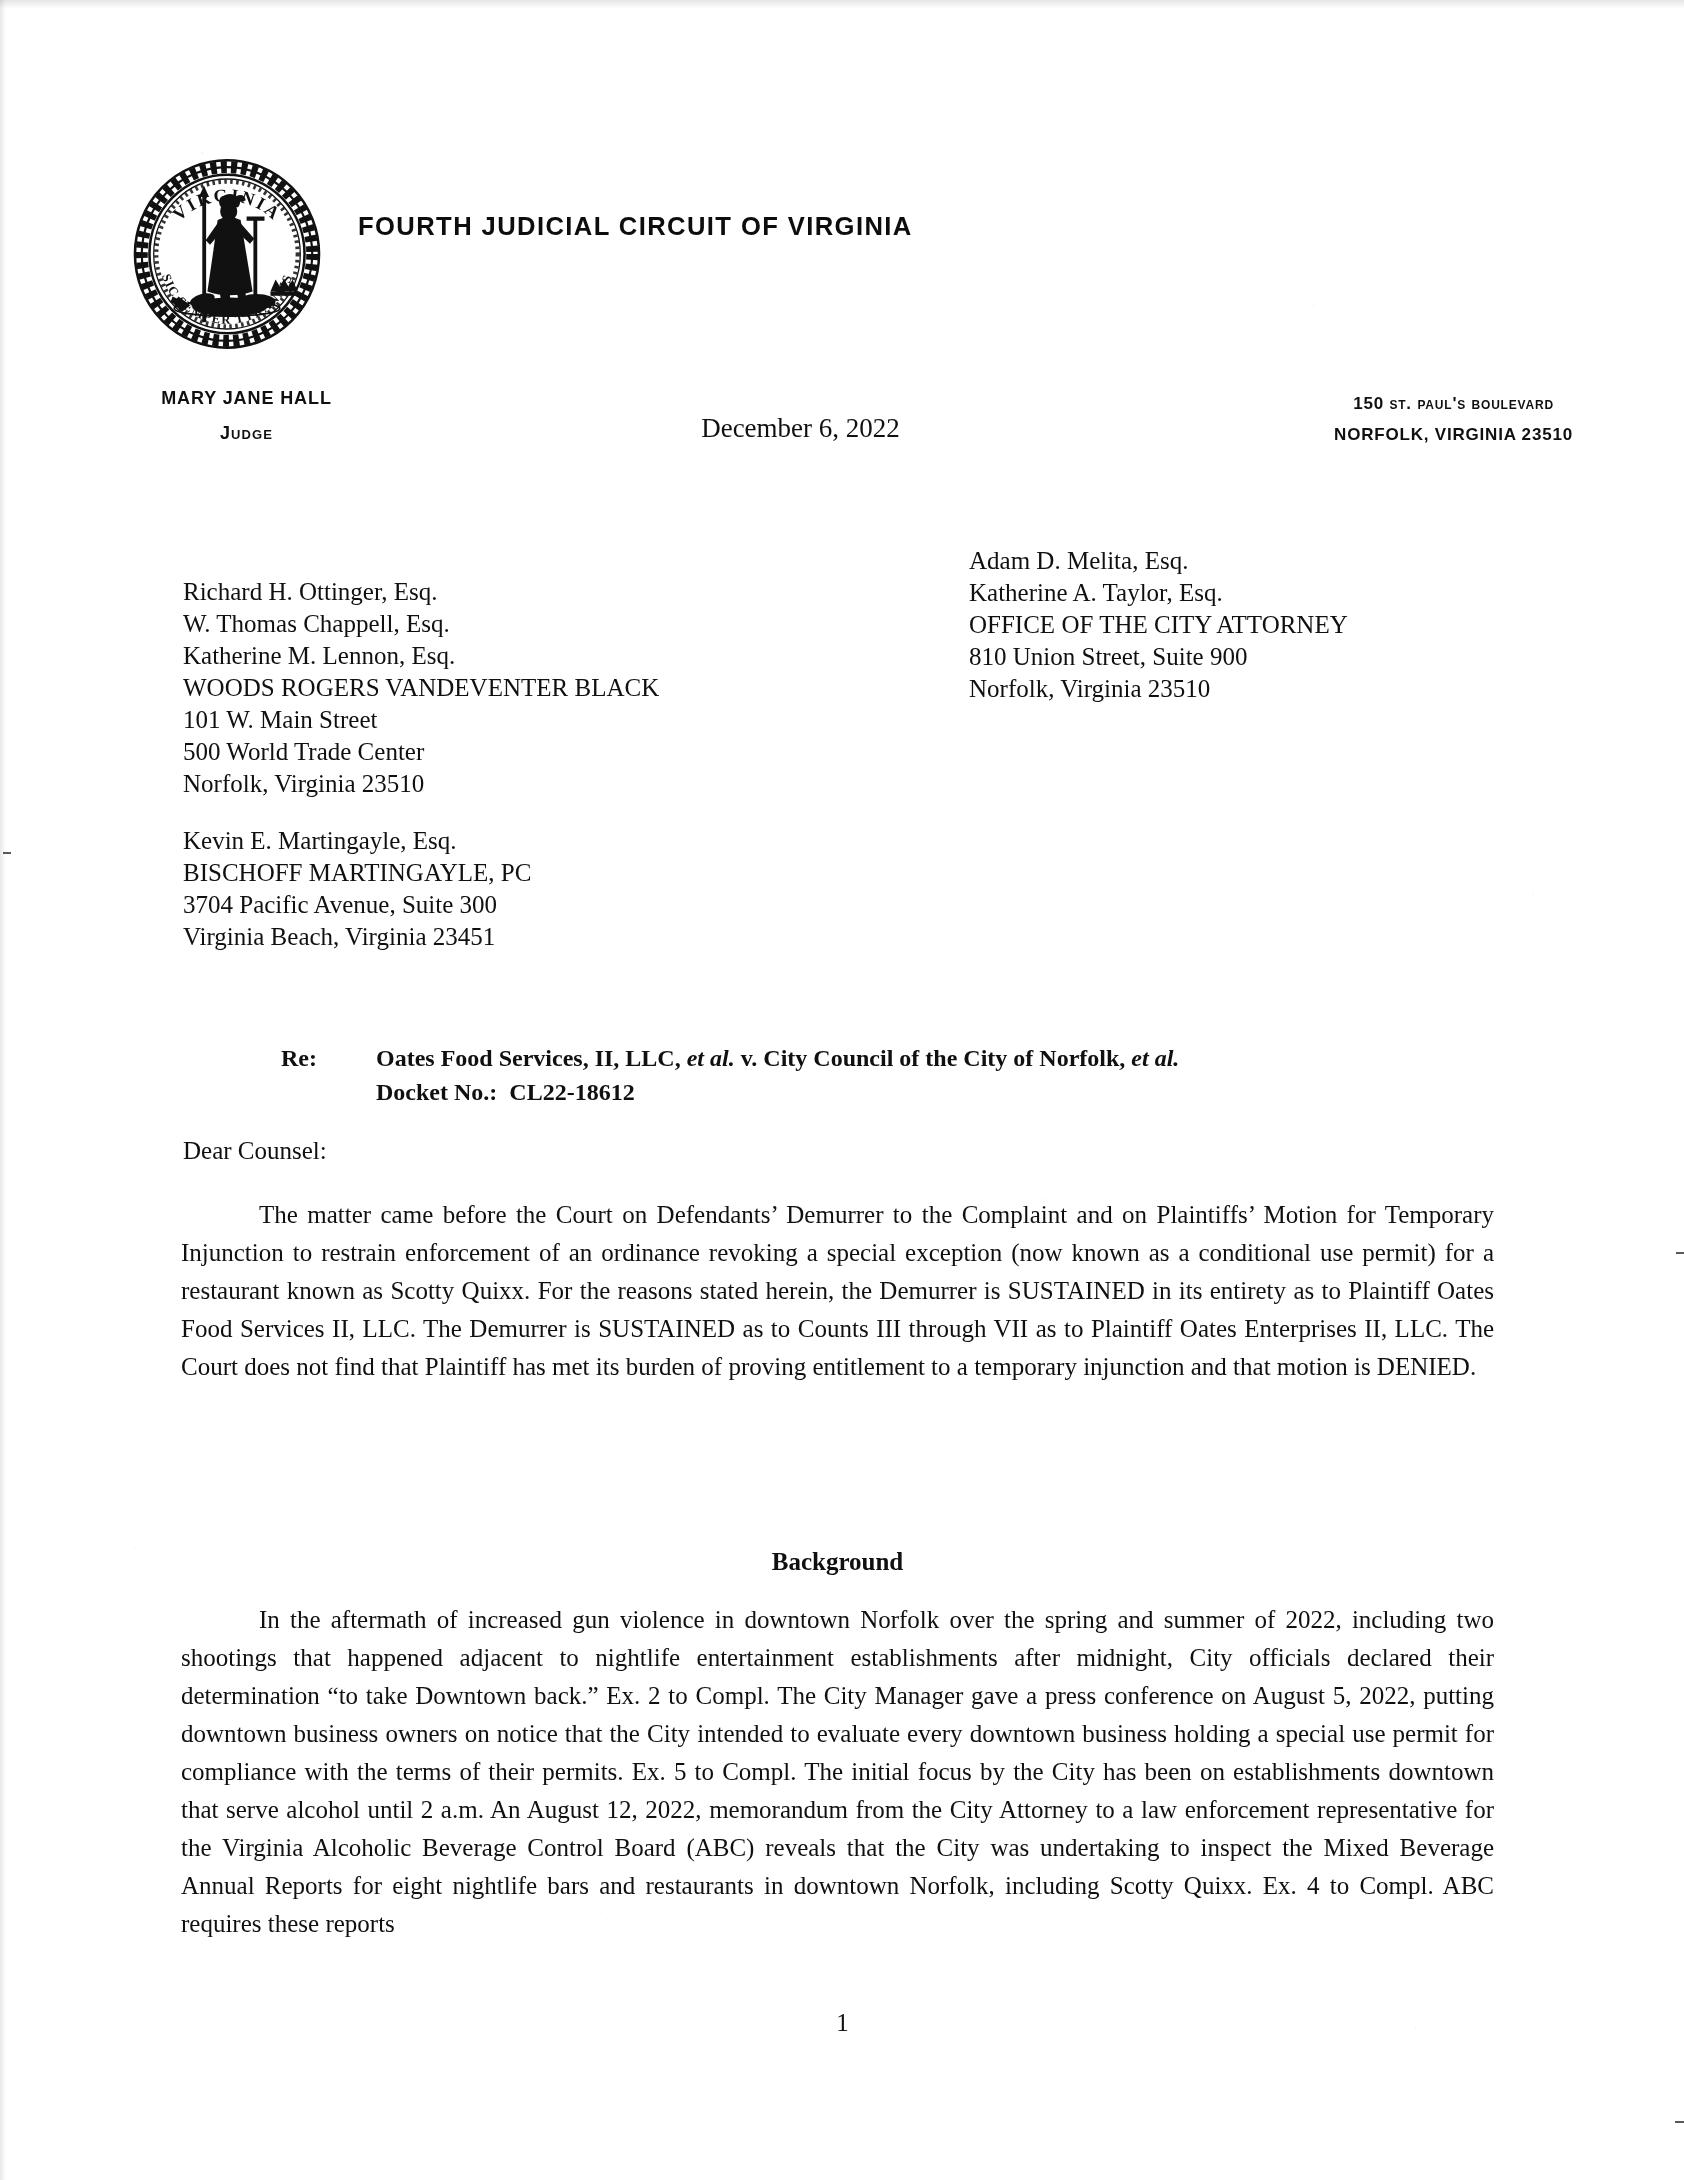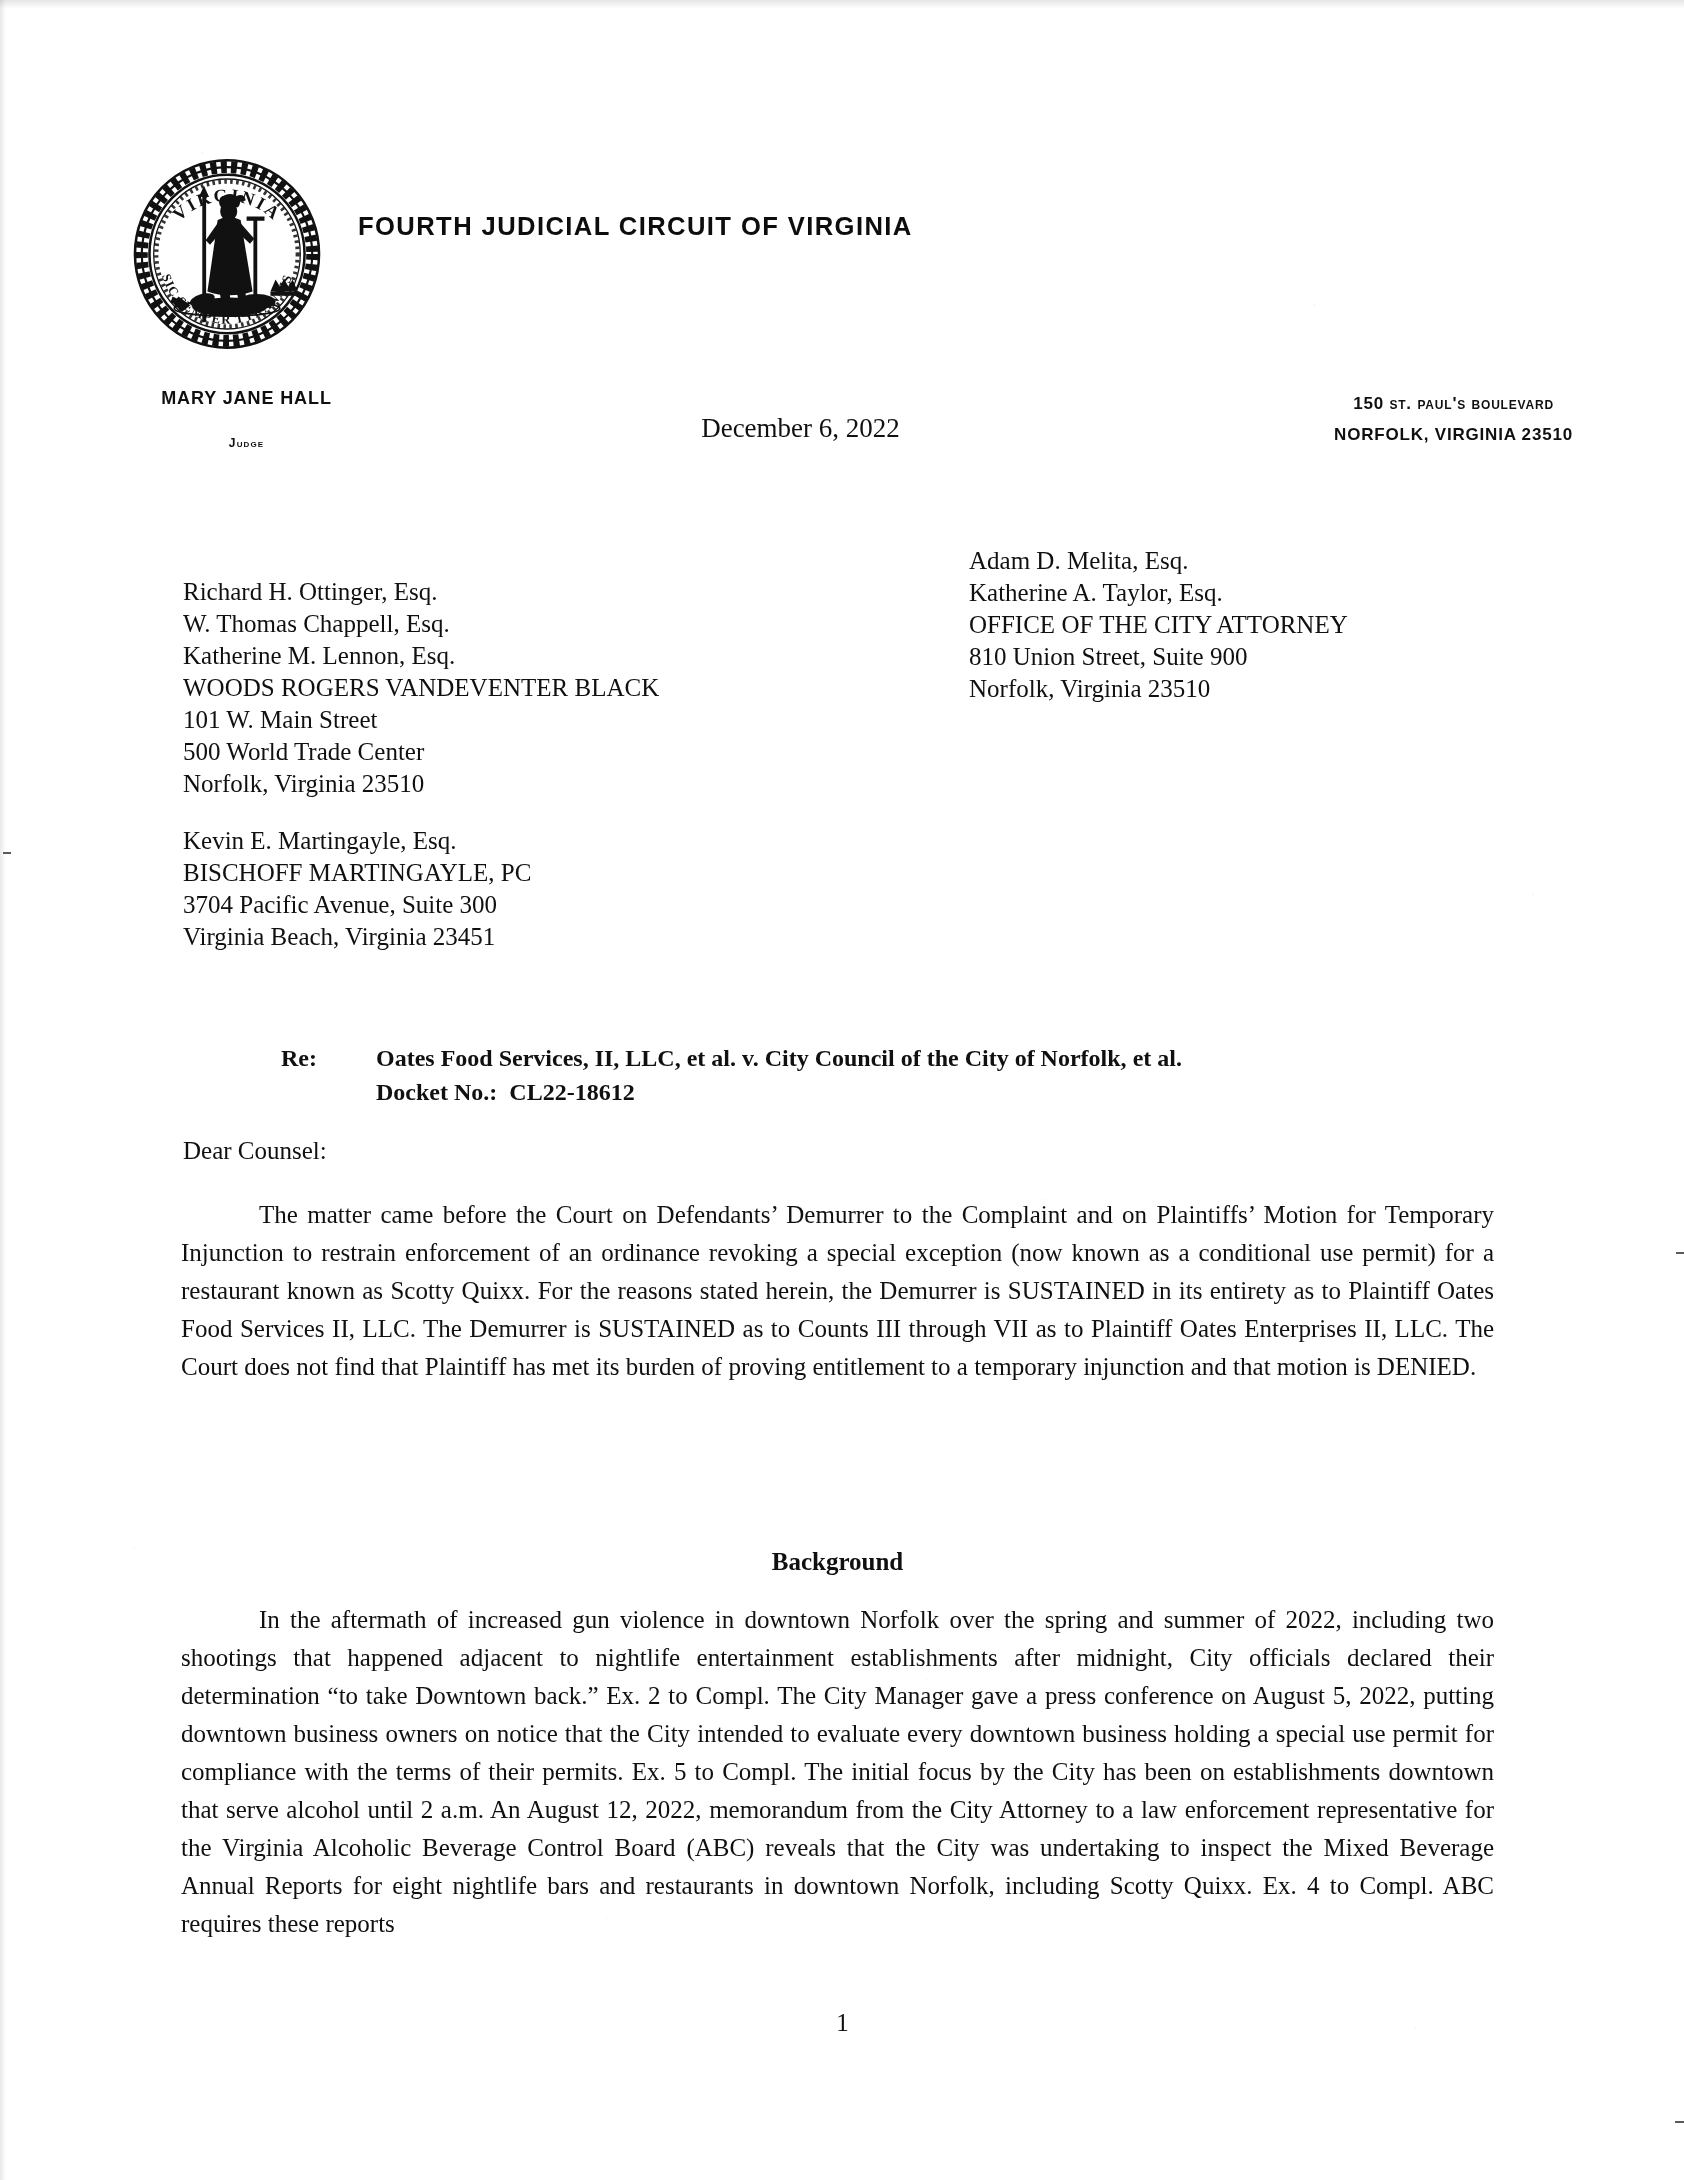--- a/index.html
+++ b/index.html
@@ -93,23 +93,23 @@
     font-family: "Liberation Sans", "DejaVu Sans", sans-serif;
   }
   .judge-name {
     font-weight: bold;
     font-size: 18px;
     letter-spacing: 0.9px;
     color: #101010;
   }
   .judge-title {
     font-weight: bold;
-    font-size: 12px;
+    font-size: 18px;
     letter-spacing: 1.1px;
-    margin-top: 27px;
+    margin-top: 14px;
     color: #101010;
   }
 
   .date-line {
     position: absolute;
     left: 545px;
     top: 413px;
     width: 511px;
     text-align: center;
     font-size: 27px;
@@ -148,21 +148,21 @@
     width: 1210px;
     font-size: 24px;
     font-weight: bold;
     line-height: 34px;
   }
   .re-label {
     display: inline-block;
     width: 95px;
   }
   .re-body { display: inline-block; vertical-align: top; width: 1090px; }
-  .re-italic { }
+  .re-italic { font-style: italic; }
 
   .salutation {
     position: absolute;
     left: 183px;
     top: 1137px;
     font-size: 25px;
   }
 
   
   .para {

